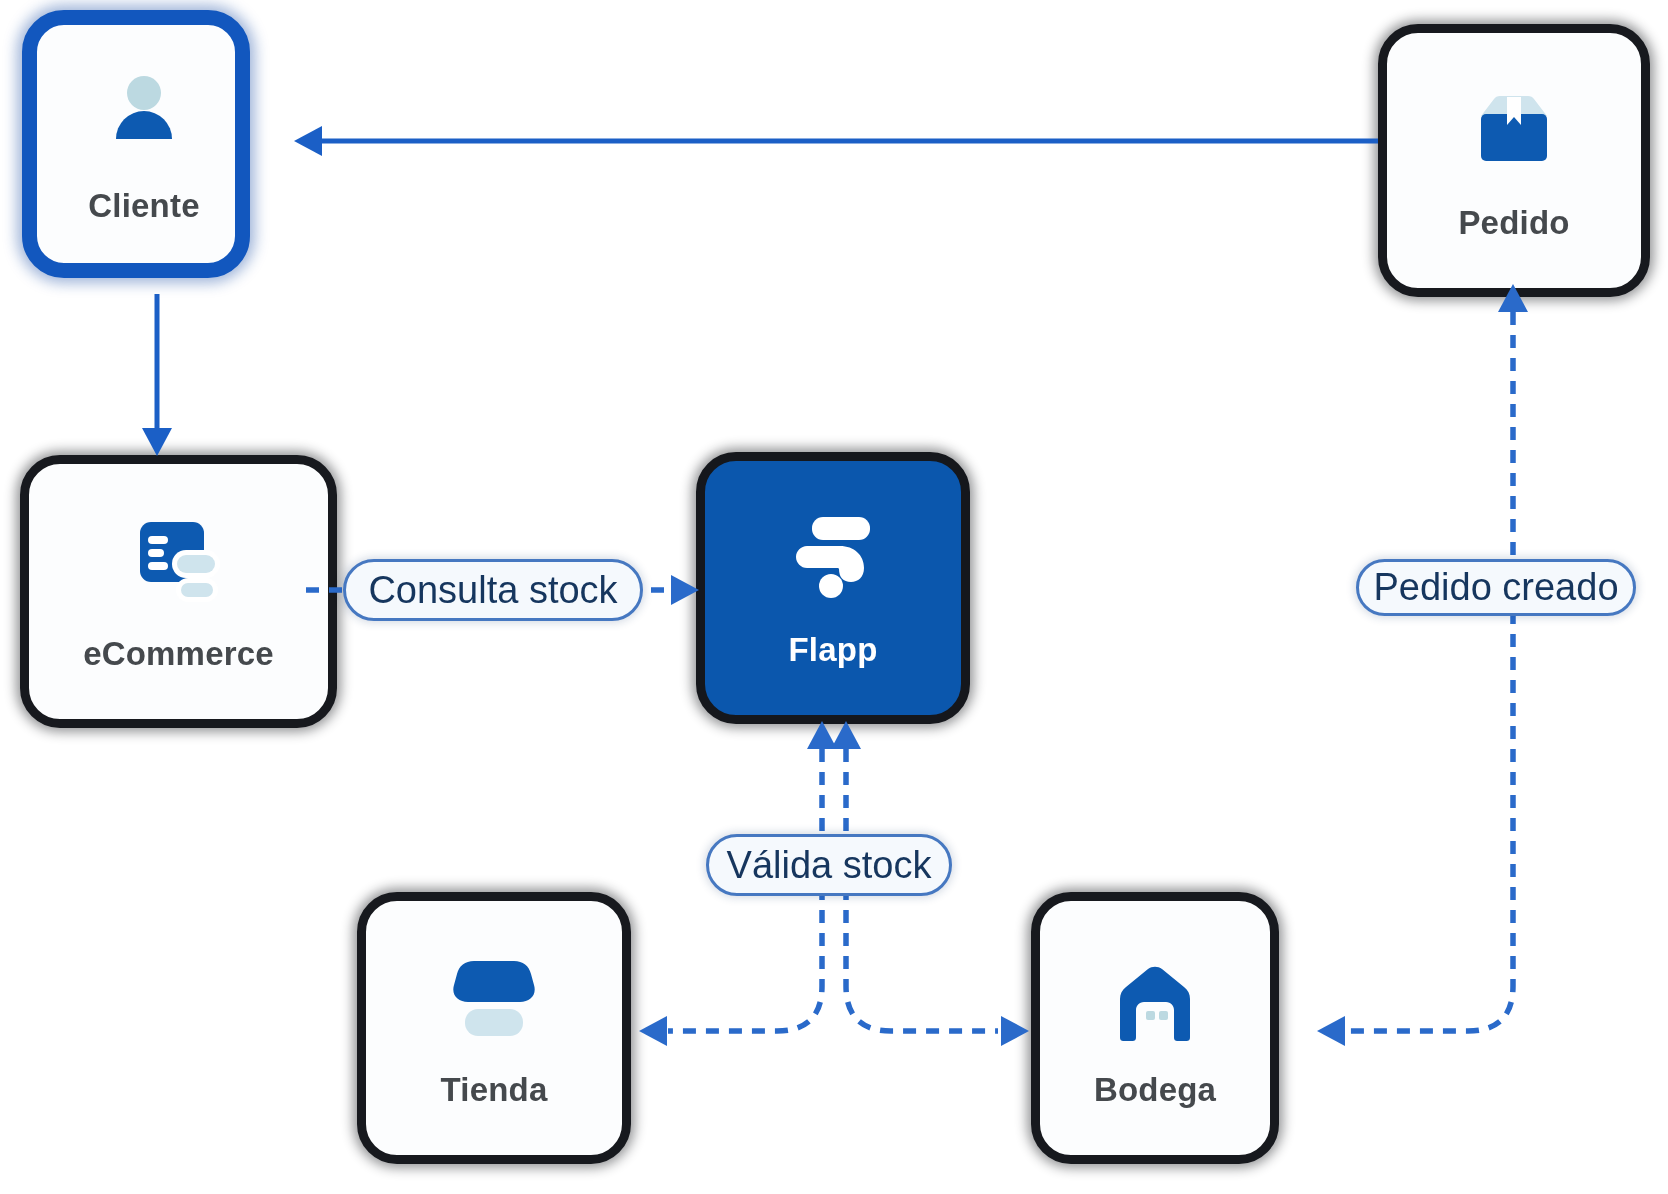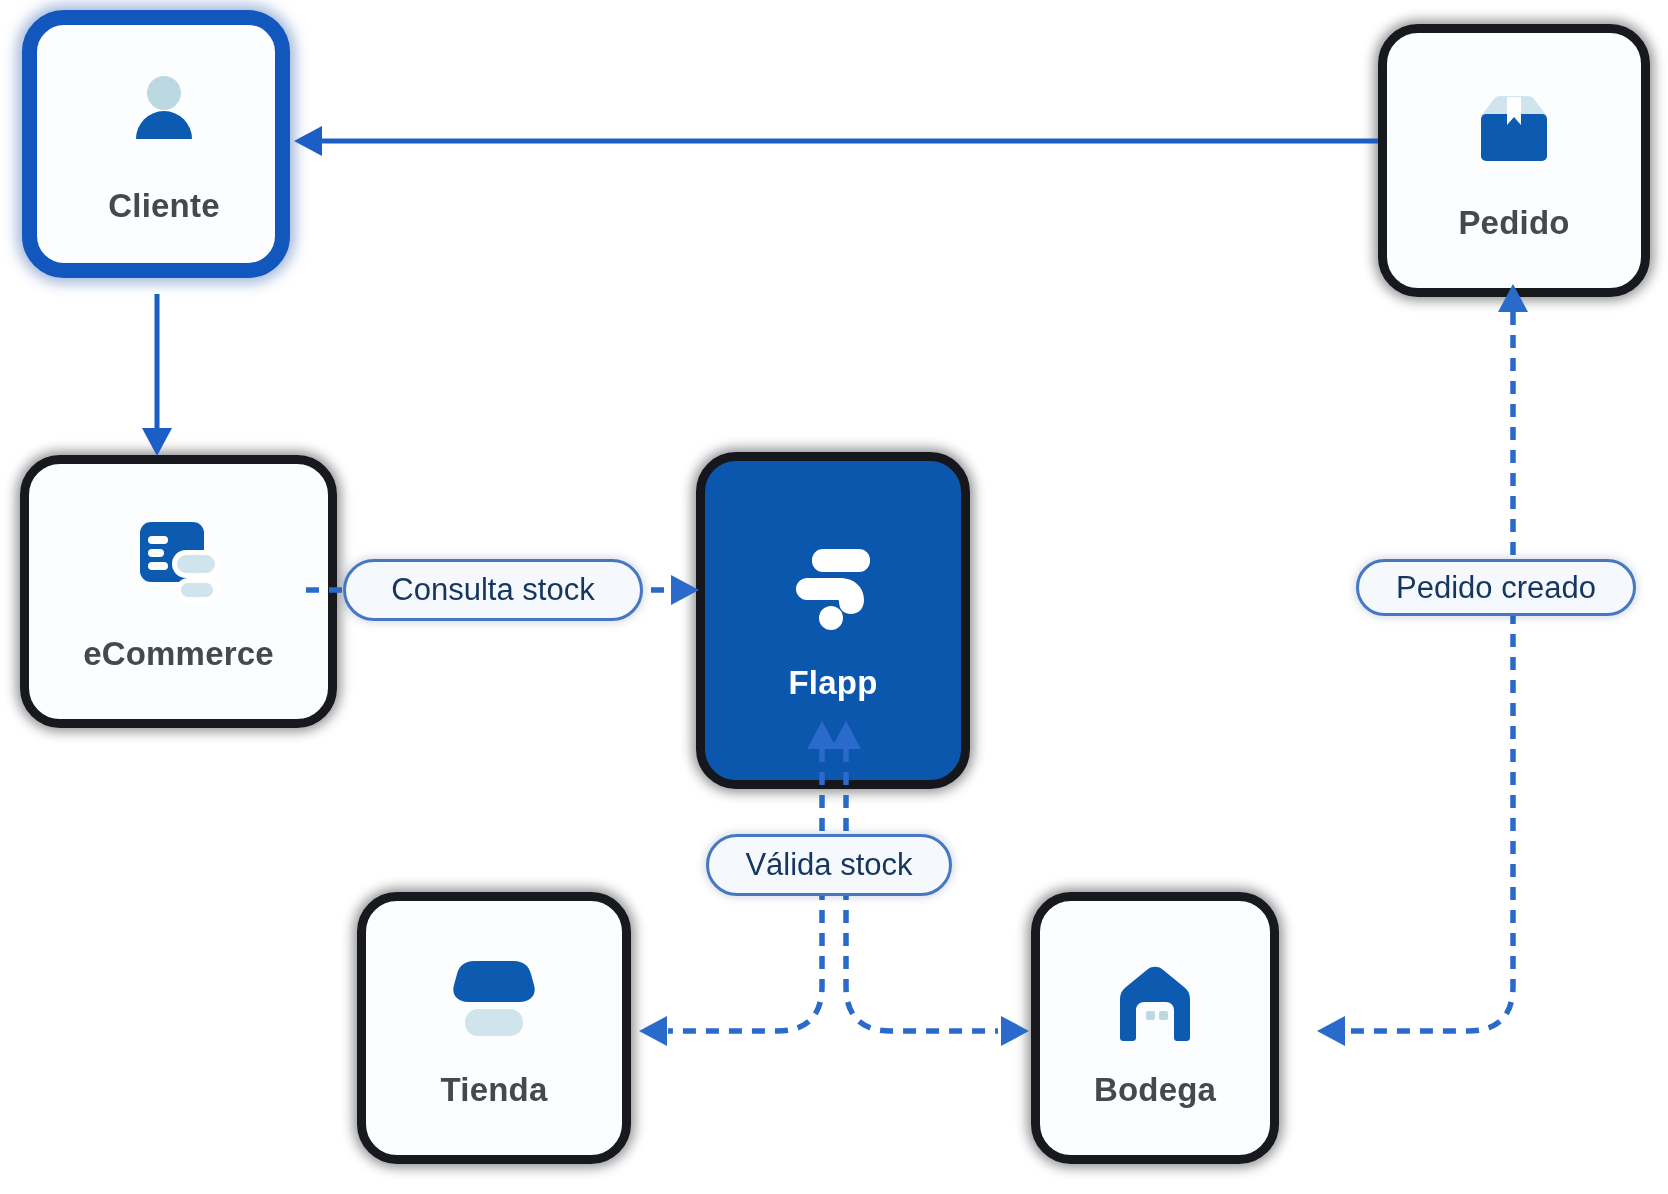--- a/index.html
+++ b/index.html
@@ -18,21 +18,21 @@
     font-size:33px;font-weight:600;color:#45494d;line-height:1;letter-spacing:.2px;
   }
   .card.highlight{border:15px solid #1257be;box-shadow:0 0 14px 5px rgba(18,70,160,.40);border-radius:42px;}
   .card.primary{background:#0b57ad;border:9px solid #15171c;}
   .card.primary .label{color:#ffffff;}
   .icon{width:95px;height:95px;display:flex;align-items:center;justify-content:center;}
   .pill{
     position:absolute;z-index:3;box-sizing:border-box;
     background:#f5f9fd;border:3px solid #4678c1;border-radius:999px;
     display:flex;align-items:center;justify-content:center;
-    font-size:31px;font-weight:500;color:#16365e;white-space:nowrap;
+    font-size:38px;font-weight:500;color:#16365e;white-space:nowrap;
     box-shadow:0 0 8px 2px rgba(30,60,110,.18);
   }
 </style>
 </head>
 <body>
 
 <div class="stage">
 
   <svg class="connectors" viewBox="0 0 1668 1194">
 
@@ -51,21 +51,21 @@
 
     <path d="M846,749 V986 Q846,1031 891,1031 H998" stroke="#2a6aca" stroke-width="5.5" stroke-dasharray="13 10" fill="none"></path>
     <polygon points="846,721 831,749 861,749" fill="#2a6aca"></polygon>
     <polygon points="1029,1031 1001,1016 1001,1046" fill="#2a6aca"></polygon>
 
     <path d="M1513,312 V986 Q1513,1031 1468,1031 H1348" stroke="#2a6aca" stroke-width="5.5" stroke-dasharray="13 10" fill="none"></path>
     <polygon points="1513,284 1498,312 1528,312" fill="#2a6aca"></polygon>
     <polygon points="1317,1031 1345,1016 1345,1046" fill="#2a6aca"></polygon>
   </svg>
 
-  <div class="card highlight" style="left:22px;top:10px;width:268px;height:268px;padding-left:16px;">
+  <div class="card highlight" style="left:22px;top:10px;width:228px;height:268px;padding-left:16px;">
     <div class="icon">
       <svg width="90" height="90" viewBox="0 0 90 90">
         <circle cx="45" cy="24" r="17" fill="#bcd9e1"></circle>
         <path d="M17 70 a28 28 0 0 1 56 0 z" fill="#0d5ab1"></path>
       </svg>
     </div>
     <div class="label">Cliente</div>
   </div>
 
   <div class="card" style="left:1378px;top:24px;width:272px;height:273px;">
@@ -88,21 +88,21 @@
         <rect x="14" y="46" width="20" height="8" rx="4" fill="#ffffff"></rect>
         <rect x="38" y="34" width="48" height="28" rx="14" fill="#ffffff"></rect>
         <rect x="43" y="39" width="38" height="18" rx="9" fill="#cfe4ed"></rect>
         <rect x="42" y="62" width="42" height="24" rx="12" fill="#ffffff"></rect>
         <rect x="47" y="67" width="32" height="14" rx="7" fill="#cfe4ed"></rect>
       </svg>
     </div>
     <div class="label">eCommerce</div>
   </div>
 
-  <div class="card primary" style="left:696px;top:452px;width:274px;height:337px;text-align:center;">
+  <div class="card primary" style="left:696px;top:452px;width:274px;height:272px;text-align:center;">
     <div class="icon">
       <svg width="90" height="90" viewBox="0 0 90 90">
         <rect x="24" y="4" width="58" height="23" rx="11" fill="#ffffff"></rect>
         <path d="M19 33 h33 c14 0 24 9 24 22 c0 9 -6 14 -13 14 c-8 0 -12 -5 -12 -13 c0 -1 -1 -1 -2 -1 h-30 c-6 0 -11 -5 -11 -11 s5 -11 11 -11 z" fill="#ffffff"></path>
         <rect x="31" y="61" width="24" height="24" rx="12" fill="#ffffff"></rect>
       </svg>
     </div>
     <div class="label">Flapp</div>
   </div>
 

